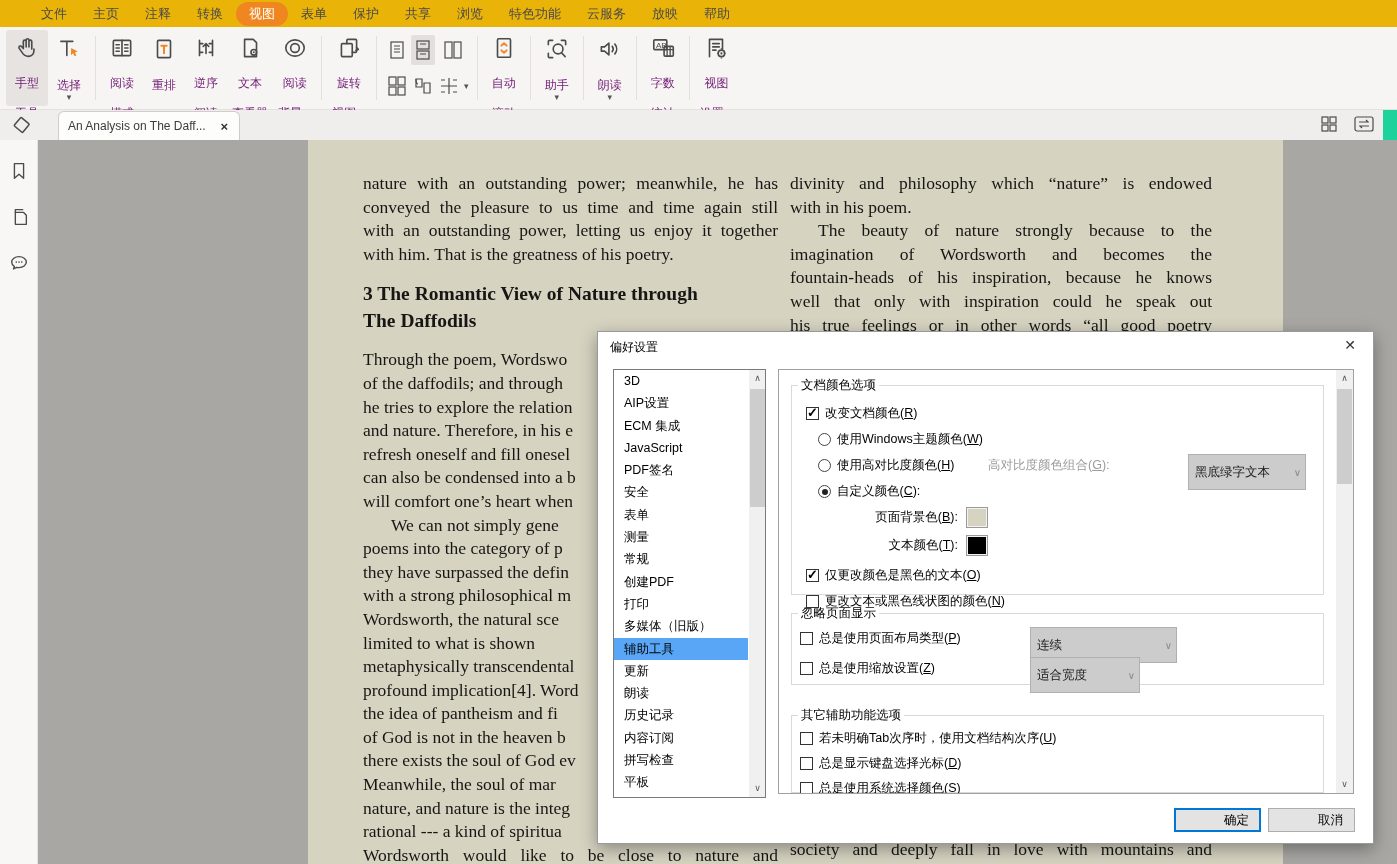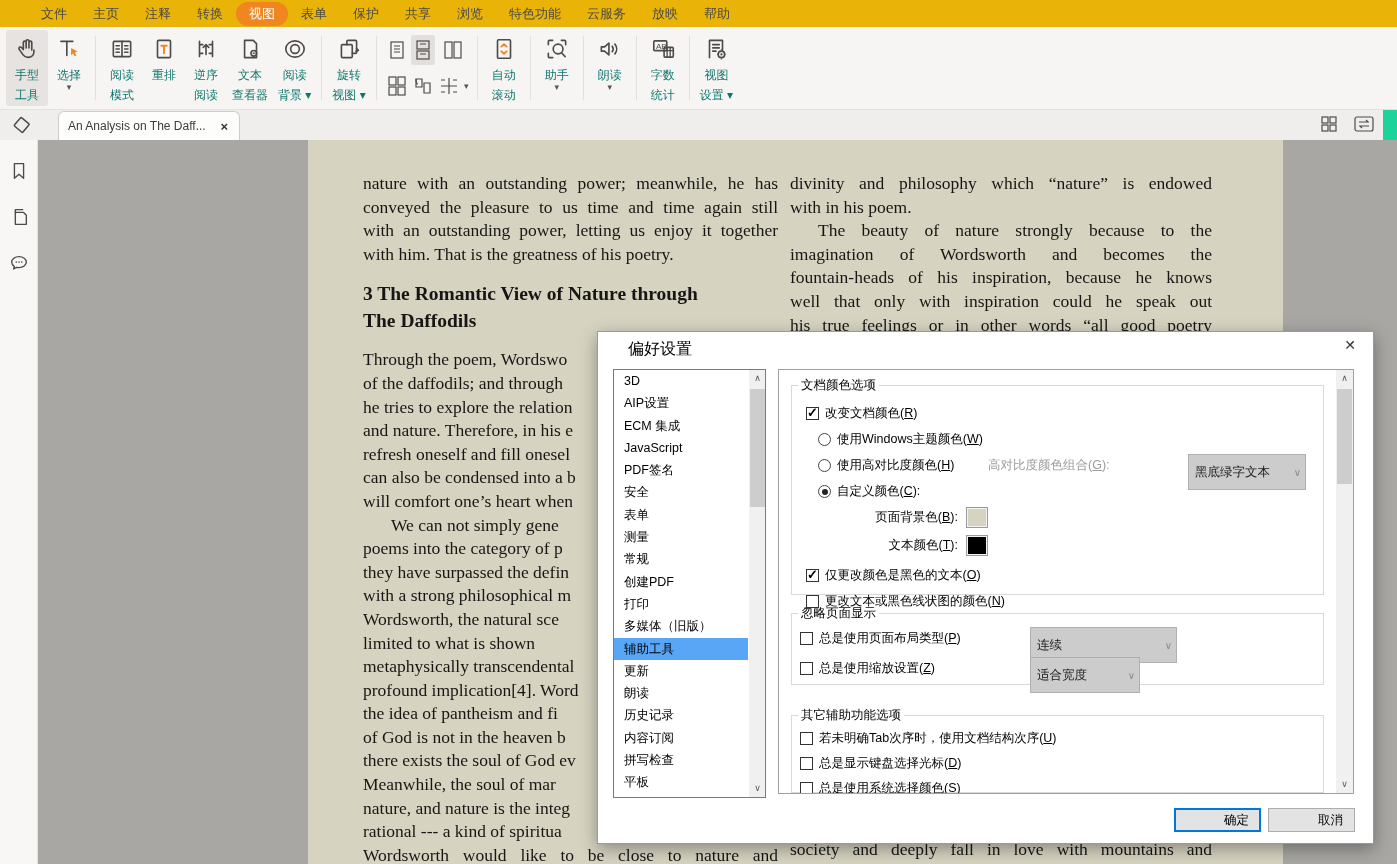--- a/index.html
+++ b/index.html
@@ -9,21 +9,21 @@
   
   .menubar { position:absolute; left:0; top:0; width:100%; height:27px; background:#eab308; display:flex; align-items:center; padding-left:28px; z-index:5; }
   .menu-item { font-size:13px; color:#4a4a4a; padding:3px 13px; border-radius:12px; cursor:default; }
   .menu-item.sel { background:#f0861f; color:#ffffff; }
 
   
   .toolbar { position:absolute; left:0; top:27px; width:100%; height:83px; background:#f7f5f3; border-bottom:1px solid #e3e1de; display:flex; align-items:stretch; padding:3px 6px; z-index:5; }
   .tb-btn { display:flex; flex-direction:column; align-items:center; padding:5px 5px 2px; border-radius:3px; min-width:42px; }
   .tb-btn.sel { background:#e6e3e0; }
   .tb-icon { width:28px; height:28px; display:flex; align-items:center; justify-content:center; }
-  .tb-label { font-size:12px; color:#0f766e; line-height:15px; text-align:center; margin-top:5px; white-space:nowrap; }
+  .tb-label { font-size:12px; color:#701a75; line-height:15px; text-align:center; margin-top:15px; white-space:nowrap; }
   .tb-caret { font-size:9px; color:#555; line-height:8px; }
   .tb-sep { width:1px; background:#e2dfdc; margin:6px 5px; }
   .layout-grid { display:grid; grid-template-columns:26px 26px 34px; grid-template-rows:36px 36px; align-items:center; justify-items:center; padding:2px 2px; }
   .lg-cell { width:24px; height:30px; display:flex; align-items:center; justify-content:center; border-radius:2px; }
   .lg-cell.sel { background:#e2dfdc; }
   .lg-wide { display:flex; align-items:center; gap:3px; }
 
   
   .tabbar { position:absolute; left:0; top:110px; width:100%; height:30px; background:#f0eeec; z-index:5; }
   .tab-eraser { position:absolute; left:10px; top:5px; }
@@ -52,21 +52,21 @@
   .rpara .line:nth-child(3) { text-indent:28px; }
   .para2 { margin-top:14px; }
   .para2 .line:nth-child(8) { text-indent:28px; }
   .para2 .line:last-child { white-space:normal; text-align:justify; text-align-last:justify; }
   .doc-heading { margin-top:15px; font-weight:bold; font-size:19.5px; }
   .doc-heading .line { line-height:26.5px; height:26.5px; }
   .rc-last { position:absolute; left:482px; top:699px; width:422px; font-family:"Liberation Serif", serif; font-size:17.5px; color:#181614; text-align:justify; text-align-last:justify; }
 
   
   .dialog { position:absolute; left:597px; top:331px; width:777px; height:513px; background:#ffffff; border:1px solid #9a9a9a; box-shadow:0 5px 16px rgba(0,0,0,.35); z-index:10; font-size:12.5px; color:#000; }
-  .dlg-title { position:absolute; left:30px; top:7px; font-size:16px; color:#000; }
+  .dlg-title { position:absolute; left:12px; top:7px; font-size:12px; color:#000; }
   .dlg-close { position:absolute; right:13px; top:5px; font-size:14px; color:#333; width:20px; text-align:center; }
 
   .cat-list { position:absolute; left:15px; top:37px; width:153px; height:429px; border:1px solid #7a7a7a; background:#fff; overflow:hidden; padding-right:17px; }
   .cat-item { height:22.3px; line-height:22.3px; padding-left:10px; white-space:nowrap; }
   .cat-item.sel { background:#58a6f5; }
 
   .vscroll { position:absolute; top:0; right:0; width:17px; height:100%; background:#f0f0f0; }
   .vs-arrow { position:absolute; left:0; width:17px; height:17px; color:#5a5a5a; font-size:9px; text-align:center; line-height:17px; }
   .vs-up { top:0; } .vs-down { bottom:0; }
   .vs-thumb { position:absolute; left:1px; width:15px; background:#cdcdcd; }

